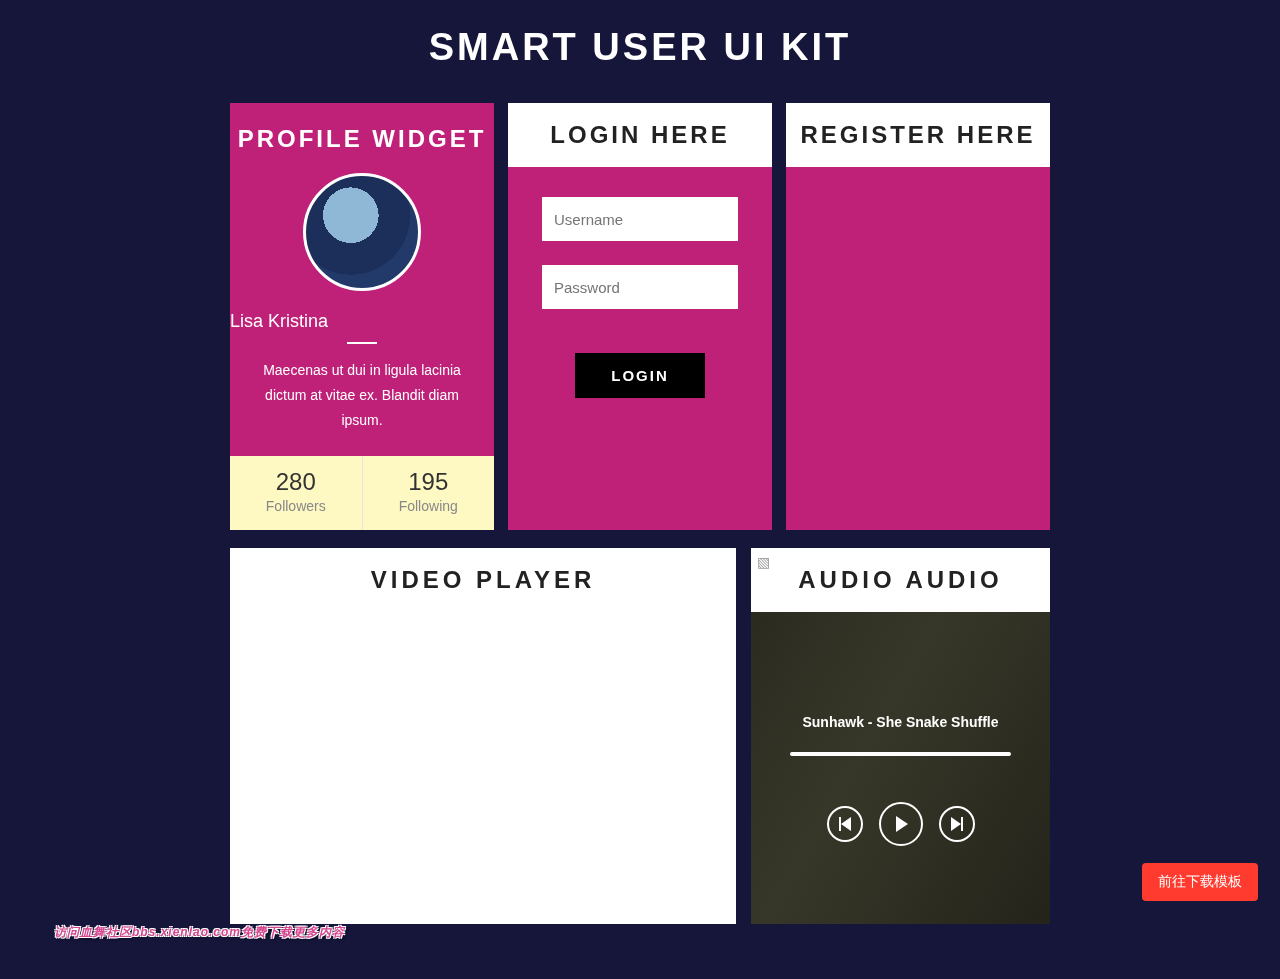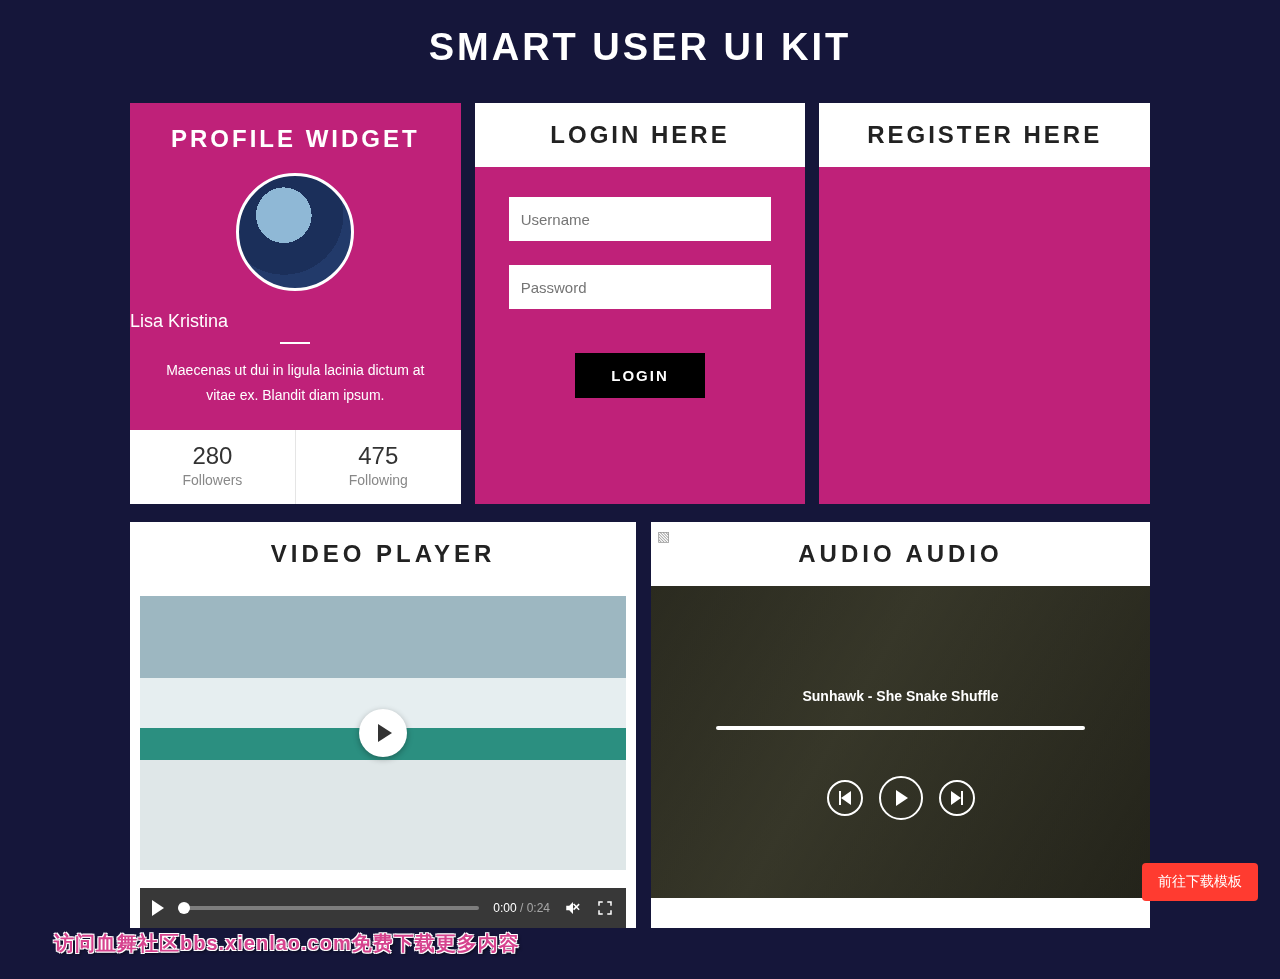--- a/index.html
+++ b/index.html
@@ -12,21 +12,21 @@
     overflow: hidden;
   }
   .page-title {
     text-align: center;
     font-size: 38px;
     font-weight: 800;
     letter-spacing: 3px;
     padding: 26px 0 34px;
   }
   .container {
-    width: 1020px;
+    width: 820px;
     margin: 0 auto;
   }
   .row { display: flex; gap: 14px; }
   .row2 { display: flex; gap: 15px; margin-top: 18px; }
 
   
   .card { flex: 1; background: #bf2179; }
   .card-header-white {
     background: #fff;
     color: #222;
@@ -53,21 +53,21 @@
     background: radial-gradient(circle at 40% 35%, #8fb8d6 0 28%, #1b2f5a 28% 60%, #223a6a 60% 100%);
   }
   .profile-name { text-align: left; font-size: 18px; margin-top: 10px; }
   .profile-div {
     width: 30px; height: 2px; background: #fff; margin: 10px auto;
   }
   .profile-desc {
     text-align: center; font-size: 14px; line-height: 1.8;
     padding: 4px 30px 22px;
   }
-  .stats { display: flex; background: #ffffff; color: #222; }
+  .stats { display: flex; background: #fef9c3; color: #222; }
   .stat { flex: 1; text-align: center; padding: 12px 0 16px; }
   .stat + .stat { border-left: 1px solid #e5e5e5; }
   .stat-num { font-size: 24px; color: #333; }
   .stat-lbl { font-size: 14px; color: #888; margin-top: 2px; }
 
   
   .form-body { padding: 30px 34px 18px; }
   .form-body-tight { padding: 26px 34px 14px; }
   .textfield {
     width: 100%; height: 44px; background: #fff; border: none;
@@ -168,27 +168,28 @@
   .ac-skip.prev .bar { margin-right: 0; order: -1; }
   .ac-skip.next .t { border-left: 10px solid #fff; }
 
   
   .float-btn {
     position: fixed; right: 22px; bottom: 78px;
     background: #ff3b30; color: #fff; font-size: 14px;
     padding: 10px 16px; border-radius: 4px; cursor: pointer;
   }
   .watermark {
-    position: fixed; left: 54px; bottom: 22px;
-    font-size: 20px; font-weight: 800; letter-spacing: 1px;
+    position: fixed; left: 54px; bottom: 38px;
+    font-size: 12px; font-weight: 800; letter-spacing: 1px;
     color: #d6438e;
     text-shadow:
       -1px -1px 0 #fff, 1px -1px 0 #fff,
       -1px  1px 0 #fff, 1px  1px 0 #fff,
       2px 2px 3px rgba(0,0,0,.6);
+    font-style: italic;
   }
 </style>
 </head>
 <body>
 
 <h1 class="page-title">SMART USER UI KIT</h1>
 
 <div class="container">
 
   <div class="row">
@@ -200,21 +201,21 @@
       </div>
       <div class="profile-name">Lisa Kristina</div>
       <div class="profile-div"></div>
       <div class="profile-desc">Maecenas ut dui in ligula lacinia dictum at vitae ex. Blandit diam ipsum.</div>
       <div class="stats">
         <div class="stat">
           <div class="stat-num">280</div>
           <div class="stat-lbl">Followers</div>
         </div>
         <div class="stat">
-          <div class="stat-num">475</div>
+          <div class="stat-num">195</div>
           <div class="stat-lbl">Following</div>
         </div>
       </div>
     </div>
 
     <div class="card">
       <div class="card-header-white">LOGIN HERE</div>
       <div class="form-body">
         <input class="textfield" type="text" placeholder="Username" style="">
         <input class="textfield" type="password" placeholder="Password" style="">
@@ -224,47 +225,20 @@
 
     <div class="card">
       <div class="card-header-white">REGISTER HERE</div>
     </div>
   </div>
 
   <div class="row2">
 
     <div class="media-card media-left">
       <div class="card-header-white" style="letter-spacing:4px;">VIDEO PLAYER</div>
-      <div class="video-area">
-        <div class="video-frame">
-          <div class="play-circle">
-            <div class="tri"></div>
-          </div>
-        </div>
-        <div class="video-controls">
-          <div class="vc-play">
-              <div class="tri2"></div>
-            </div>
-          <div class="vc-track"></div>
-          <div class="vc-time">
-            <span>0:00</span>
-            <span class="dur"> / <span>0:24</span></span>
-          </div>
-          <div class="vc-icon">
-            <svg width="18" height="18" viewBox="0 0 24 24" fill="#fff">
-                <path d="M3 9v6h4l5 5V4L7 9H3zm13.5 3l3 3 1.4-1.4-3-3 3-3L19.5 6l-3 3-3-3L12 7.4l3 3-3 3 1.5 1.6 3-3z"></path>
-              </svg>
-          </div>
-          <div class="vc-icon">
-            <svg width="18" height="18" viewBox="0 0 24 24" fill="#fff">
-                <path d="M3 3h6v2H5v4H3V3zm12 0h6v6h-2V5h-4V3zM3 15h2v4h4v2H3v-6zm16 0h2v6h-6v-2h4v-4z"></path>
-              </svg>
-          </div>
-        </div>
-      </div>
     </div>
 
     <div class="media-card media-right">
       <span class="corner-broken">▧</span>
       <div class="card-header-white" style="letter-spacing:4px;">AUDIO AUDIO</div>
       <div class="audio-hero">
         <div class="track-title">Sunhawk - She Snake Shuffle</div>
         <div class="track-line"></div>
         <div class="audio-controls">
           <div class="ac-btn">

